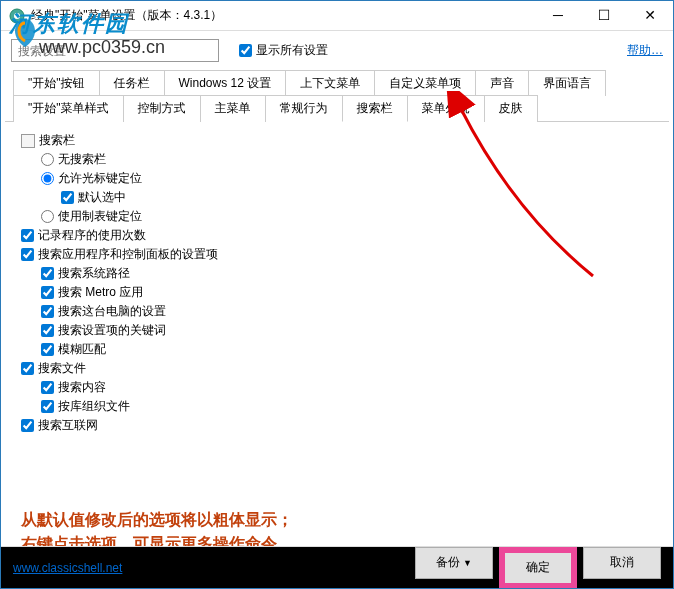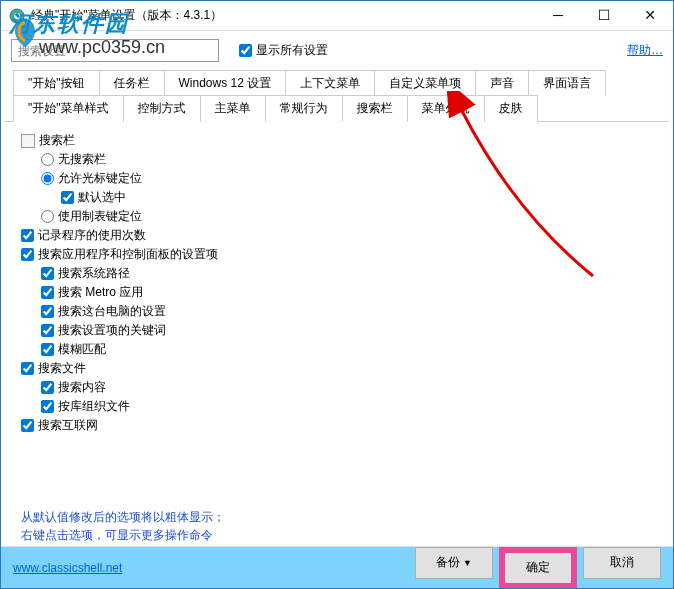--- a/index.html
+++ b/index.html
@@ -32,23 +32,23 @@
     .tree-root { list-style: none; }
     .tree-item { list-style: none; margin: 2px 0; display: flex; align-items: center; gap: 4px; }
     .tree-children { list-style: none; padding-left: 20px; }
     .tree-label { font-size: 12px; }
     input[type="checkbox"] { accent-color: #0078d7; width: 13px; height: 13px; }
     input[type="radio"] { width: 13px; height: 13px; }
     .section-icon { width: 14px; height: 14px; display: inline-block; border: 1px solid #999; background: #f5f5f5; }
     
     .arrow-annotation { position: absolute; right: 60px; top: 90px; z-index: 3; pointer-events: none; }
     
-    .footer-note { padding: 6px 20px; font-size: 12px; color: #1d4ed8; line-height: 1.5; }
-    
-    .bottom-bar { position: absolute; bottom: 0; left: 0; right: 0; height: 42px; background: #7dd3fc; border-top: 1px solid #ddd; display: flex; align-items: center; padding: 0 12px; gap: 6px; }
+    .footer-note { padding: 6px 20px; font-size: 16px; color: #c2410c; line-height: 1.5; font-weight: bold; }
+    
+    .bottom-bar { position: absolute; bottom: 0; left: 0; right: 0; height: 42px; background: #000000; border-top: 1px solid #ddd; display: flex; align-items: center; padding: 0 12px; gap: 6px; }
     .bottom-link { color: #0066cc; text-decoration: underline; cursor: pointer; }
     .btn-group { margin-left: auto; display: flex; gap: 6px; }
     .btn { min-width: 78px; height: 24px; border: 1px solid #adadad; background: #e1e1e1; font-size: 12px; cursor: pointer; display: flex; align-items: center; justify-content: center; padding: 15px 8px; }
     .btn.primary { border: 6px solid #ec4899; text-align: center; }
     .dropdown-arrow { font-size: 9px; margin-left: 3px; }
   </style>
 </head>
 <body>
 
 <div class="titlebar">

